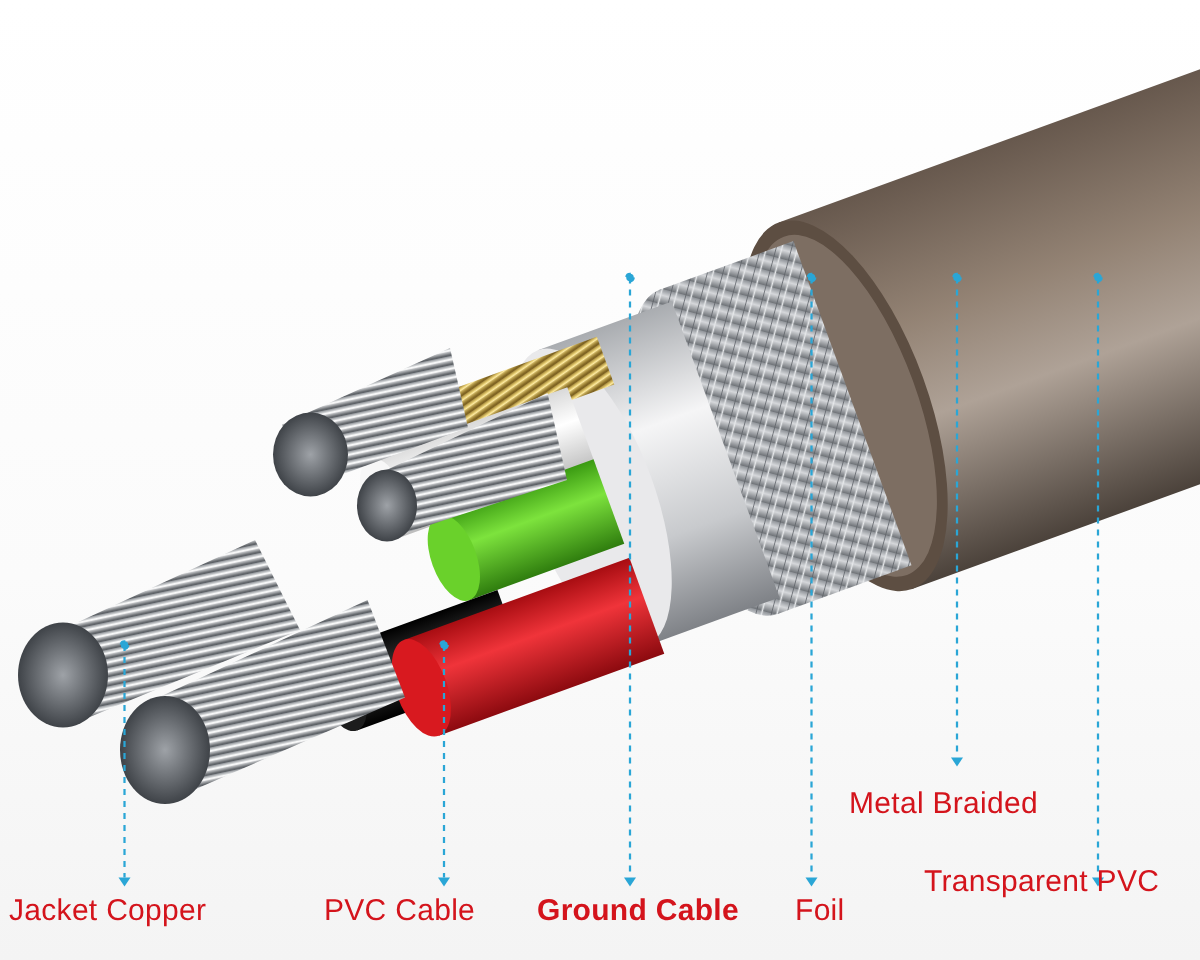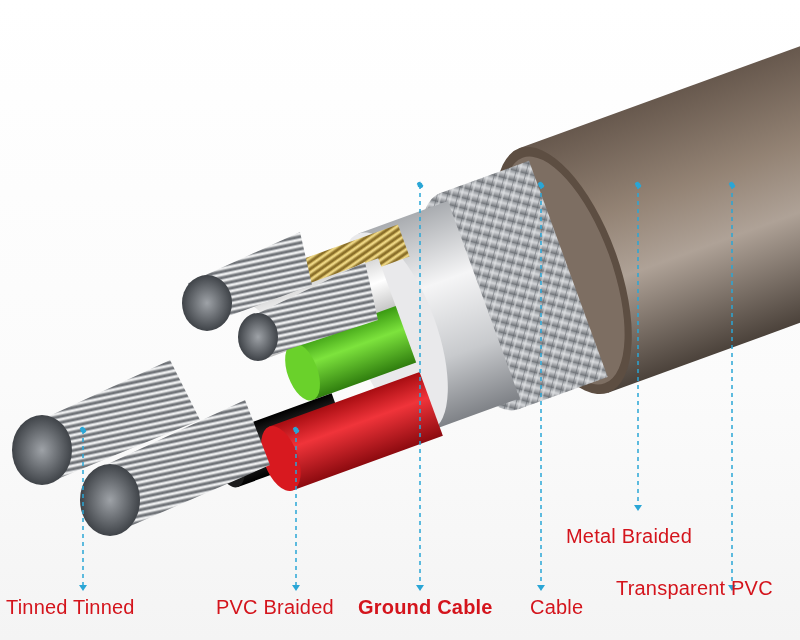--- a/index.html
+++ b/index.html
@@ -144,18 +144,18 @@
       <circle cx="732" cy="185" r="2.5"></circle>
     <polygon points="79,585 87,585 83,591" stroke="none"></polygon>
     <polygon points="292,585 300,585 296,591" stroke="none"></polygon>
     <polygon points="416,585 424,585 420,591" stroke="none"></polygon>
     <polygon points="537,585 545,585 541,591" stroke="none"></polygon>
     <polygon points="634,505 642,505 638,511" stroke="none"></polygon>
     <polygon points="728,585 736,585 732,591" stroke="none"></polygon>
   </g>
 </svg>
 
-<div class="label" style="left:6px; top:596px;">Tinned Tinned</div>
-<div class="label" style="left:216px; top:596px;">PVC Braided</div>
+<div class="label" style="left:6px; top:596px;">Jacket Copper</div>
+<div class="label" style="left:216px; top:596px;">PVC Cable</div>
 <div class="label" style="left:358px; top:596px;font-weight:bold;">Ground Cable</div>
-<div class="label" style="left:530px; top:596px;">Cable</div>
+<div class="label" style="left:530px; top:596px;">Foil</div>
 <div class="label" style="left:566px; top:525px;">Metal Braided</div>
 <div class="label" style="left:616px; top:577px;">Transparent PVC</div>
 
 </body></html>

